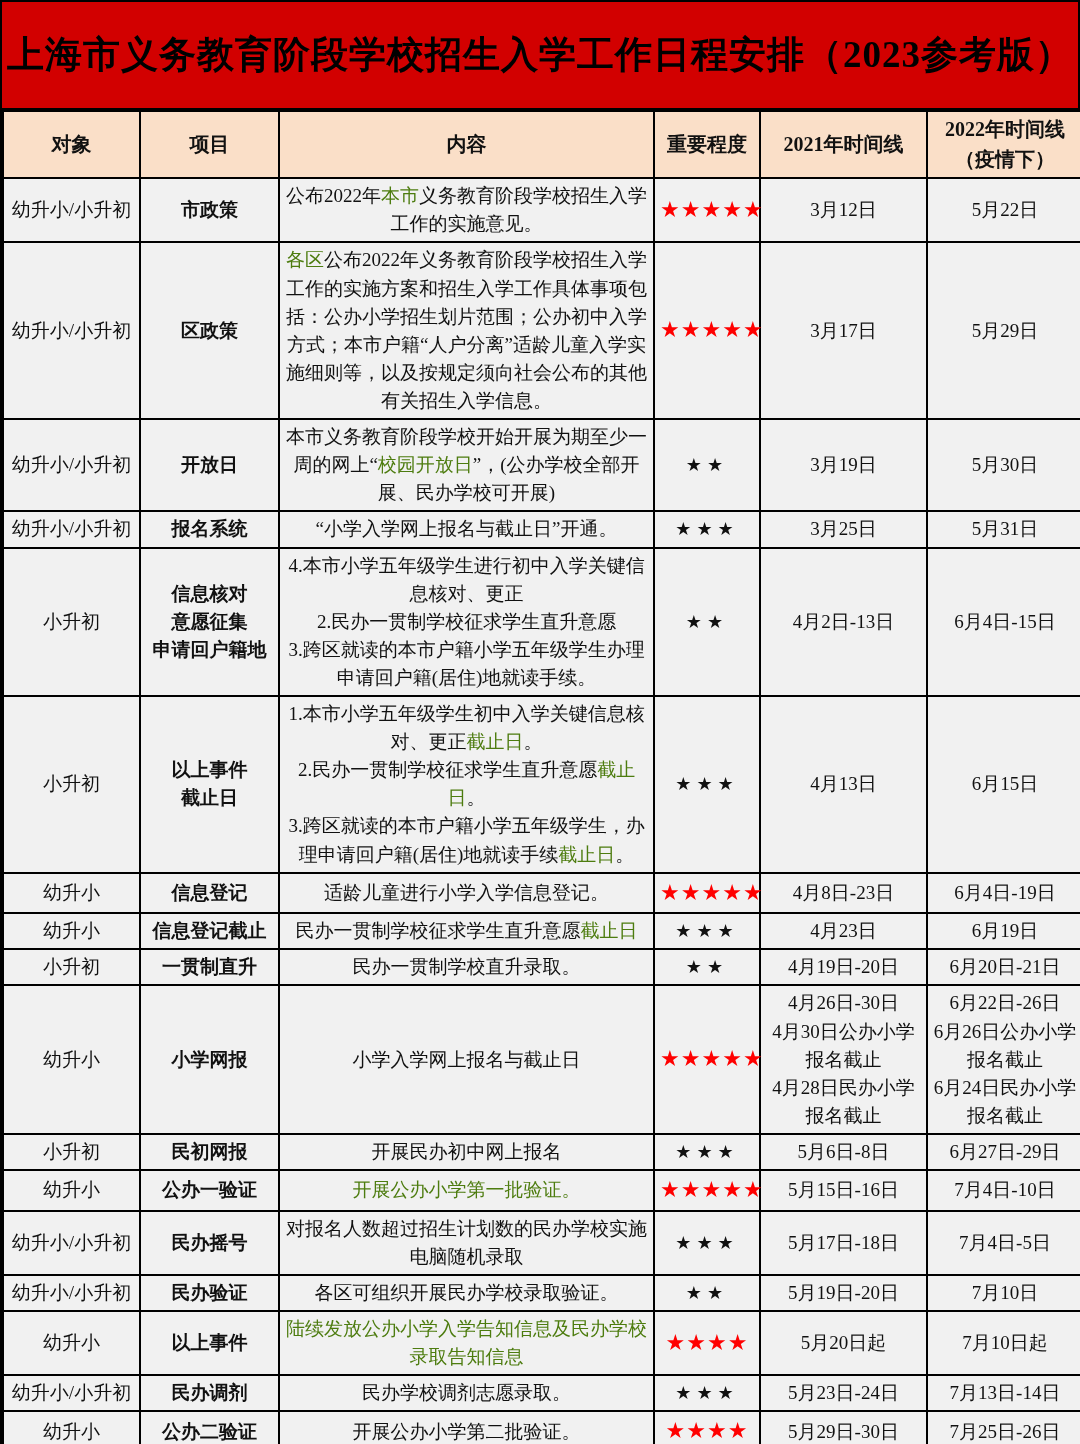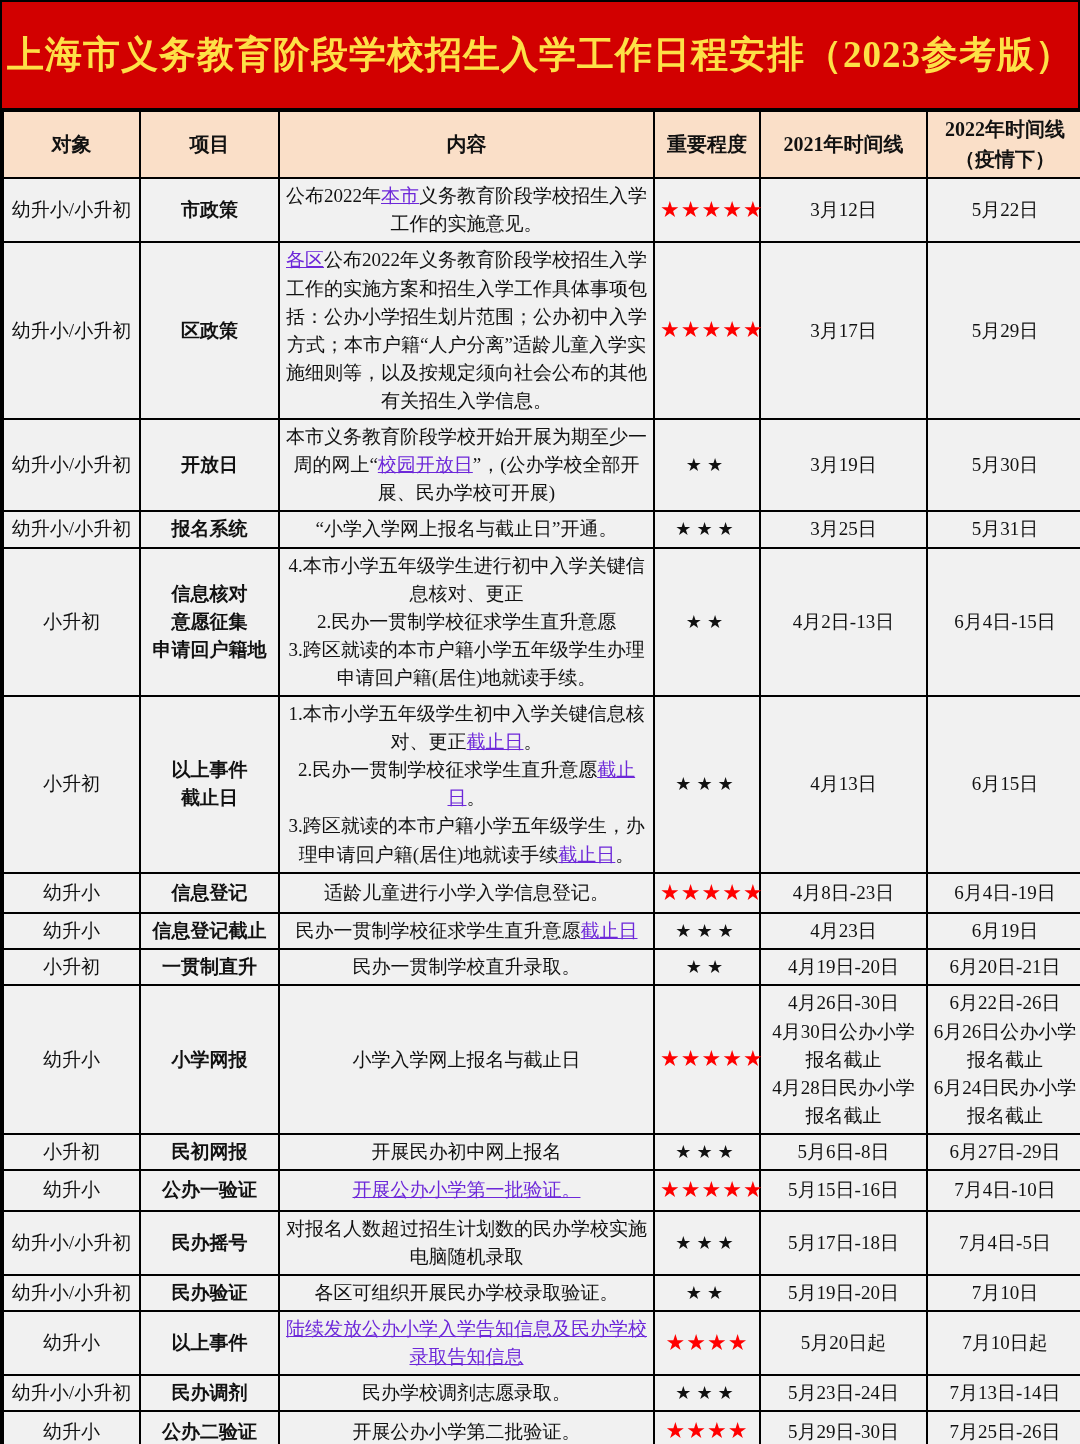--- a/index.html
+++ b/index.html
@@ -6,39 +6,39 @@
   body{font-family:"Liberation Serif","DejaVu Serif",serif;color:#111;}
   .sheet{
     width:1080px;min-height:1444px;box-sizing:border-box;
     border:2px solid #000;background:#fff;
   }
   .title-bar{
     background:#d20000;height:106px;display:flex;align-items:center;justify-content:center;
     border-bottom:2px solid #000;
   }
   .title-bar h1{
-    margin:0;color:#fde047;font-size:37px;font-weight:bold;letter-spacing:1px;
+    margin:0;color:#000000;font-size:37px;font-weight:bold;letter-spacing:1px;
     font-family:"Liberation Serif","DejaVu Serif",serif;white-space:nowrap;
   }
   table.schedule{
     width:100%;border-collapse:collapse;table-layout:fixed;background:#f1f1f1;
   }
   table.schedule th, table.schedule td{
     border:2px solid #000;font-size:19px;line-height:1.48;
     padding:3px 5px;vertical-align:middle;text-align:center;
     overflow-wrap:break-word;
   }
   table.schedule th{
     background:#fadfc8;font-weight:600;height:52px;white-space:pre-line;font-size:20px;
   }
   td.c-target{white-space:nowrap;font-size:18.5px;margin-top:24px;}
   td.c-item{font-weight:bold;white-space:pre-line;font-family:Liberation Serif, serif;}
   td.c-content{text-align:left;white-space:pre-wrap;padding-left:8px;padding-right:6px;}
   td.c-date{white-space:pre-line;}
-  .red-text{color:#6d28d9;text-decoration:underline;}
+  .red-text{color:#4d7c0f;}
   .stars{display:inline-block;font-family:"DejaVu Sans",sans-serif;}
   .stars.red{color:#ff0000;font-size:22px;letter-spacing:1px;}
   .stars.black{color:#111111;font-size:18px;letter-spacing:5px;}
 </style>
 </head>
 <body>
 
 <div class="sheet">
   <div class="title-bar">
     <h1>上海市义务教育阶段学校招生入学工作日程安排（2023参考版）</h1>

